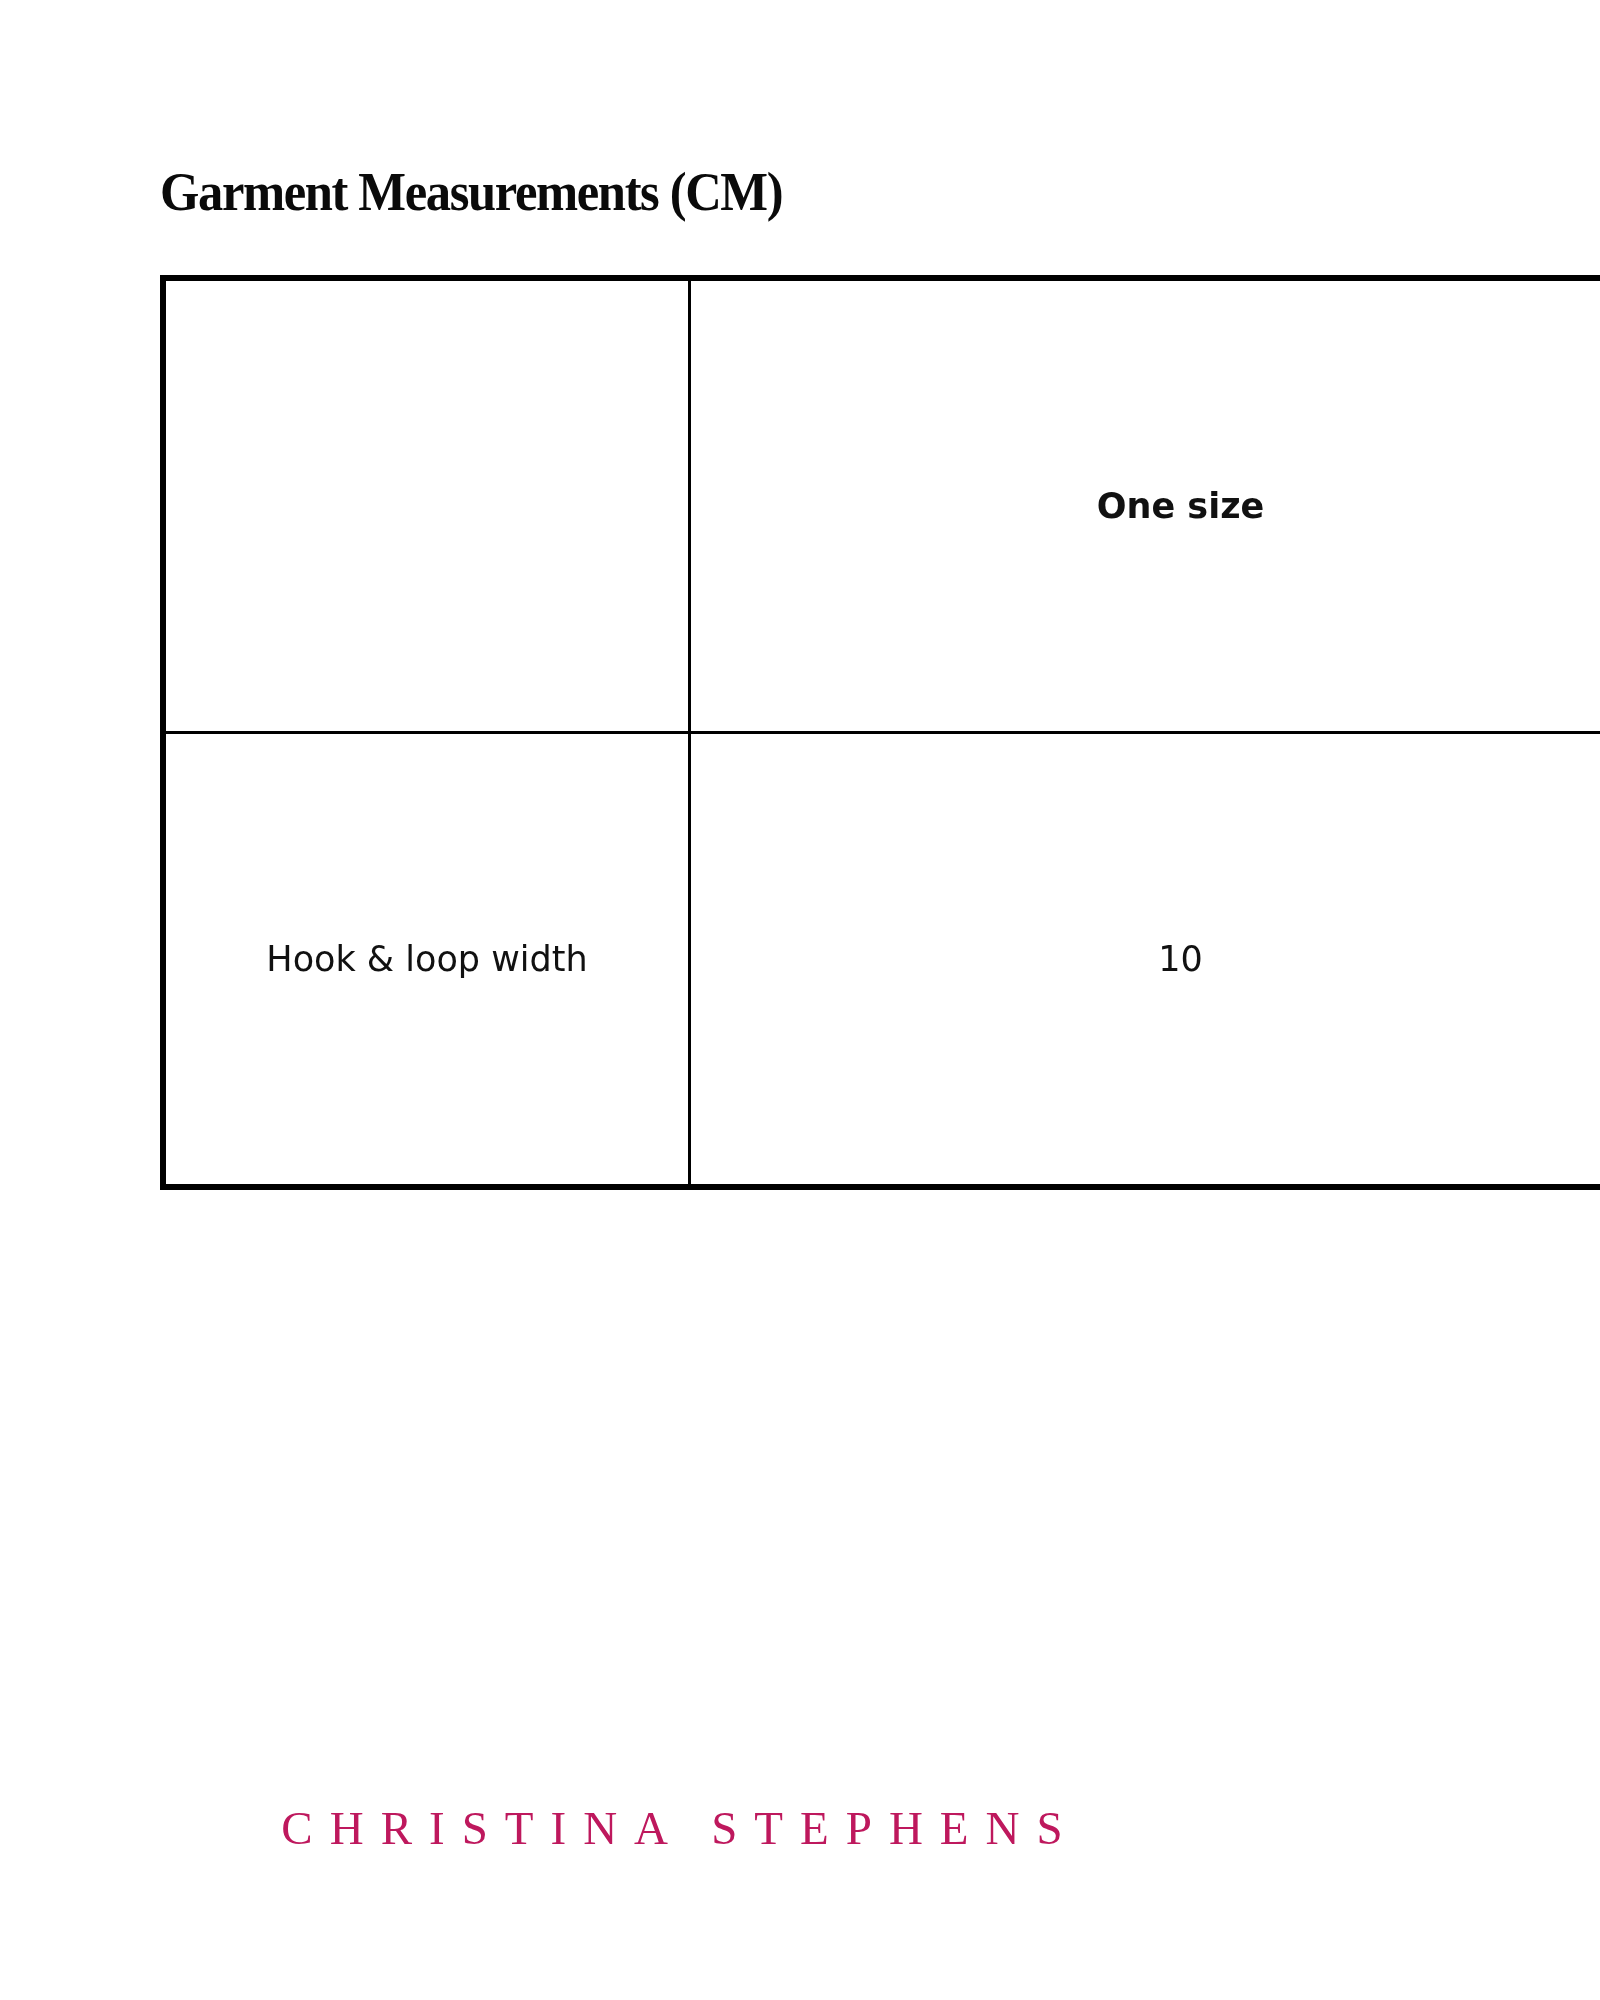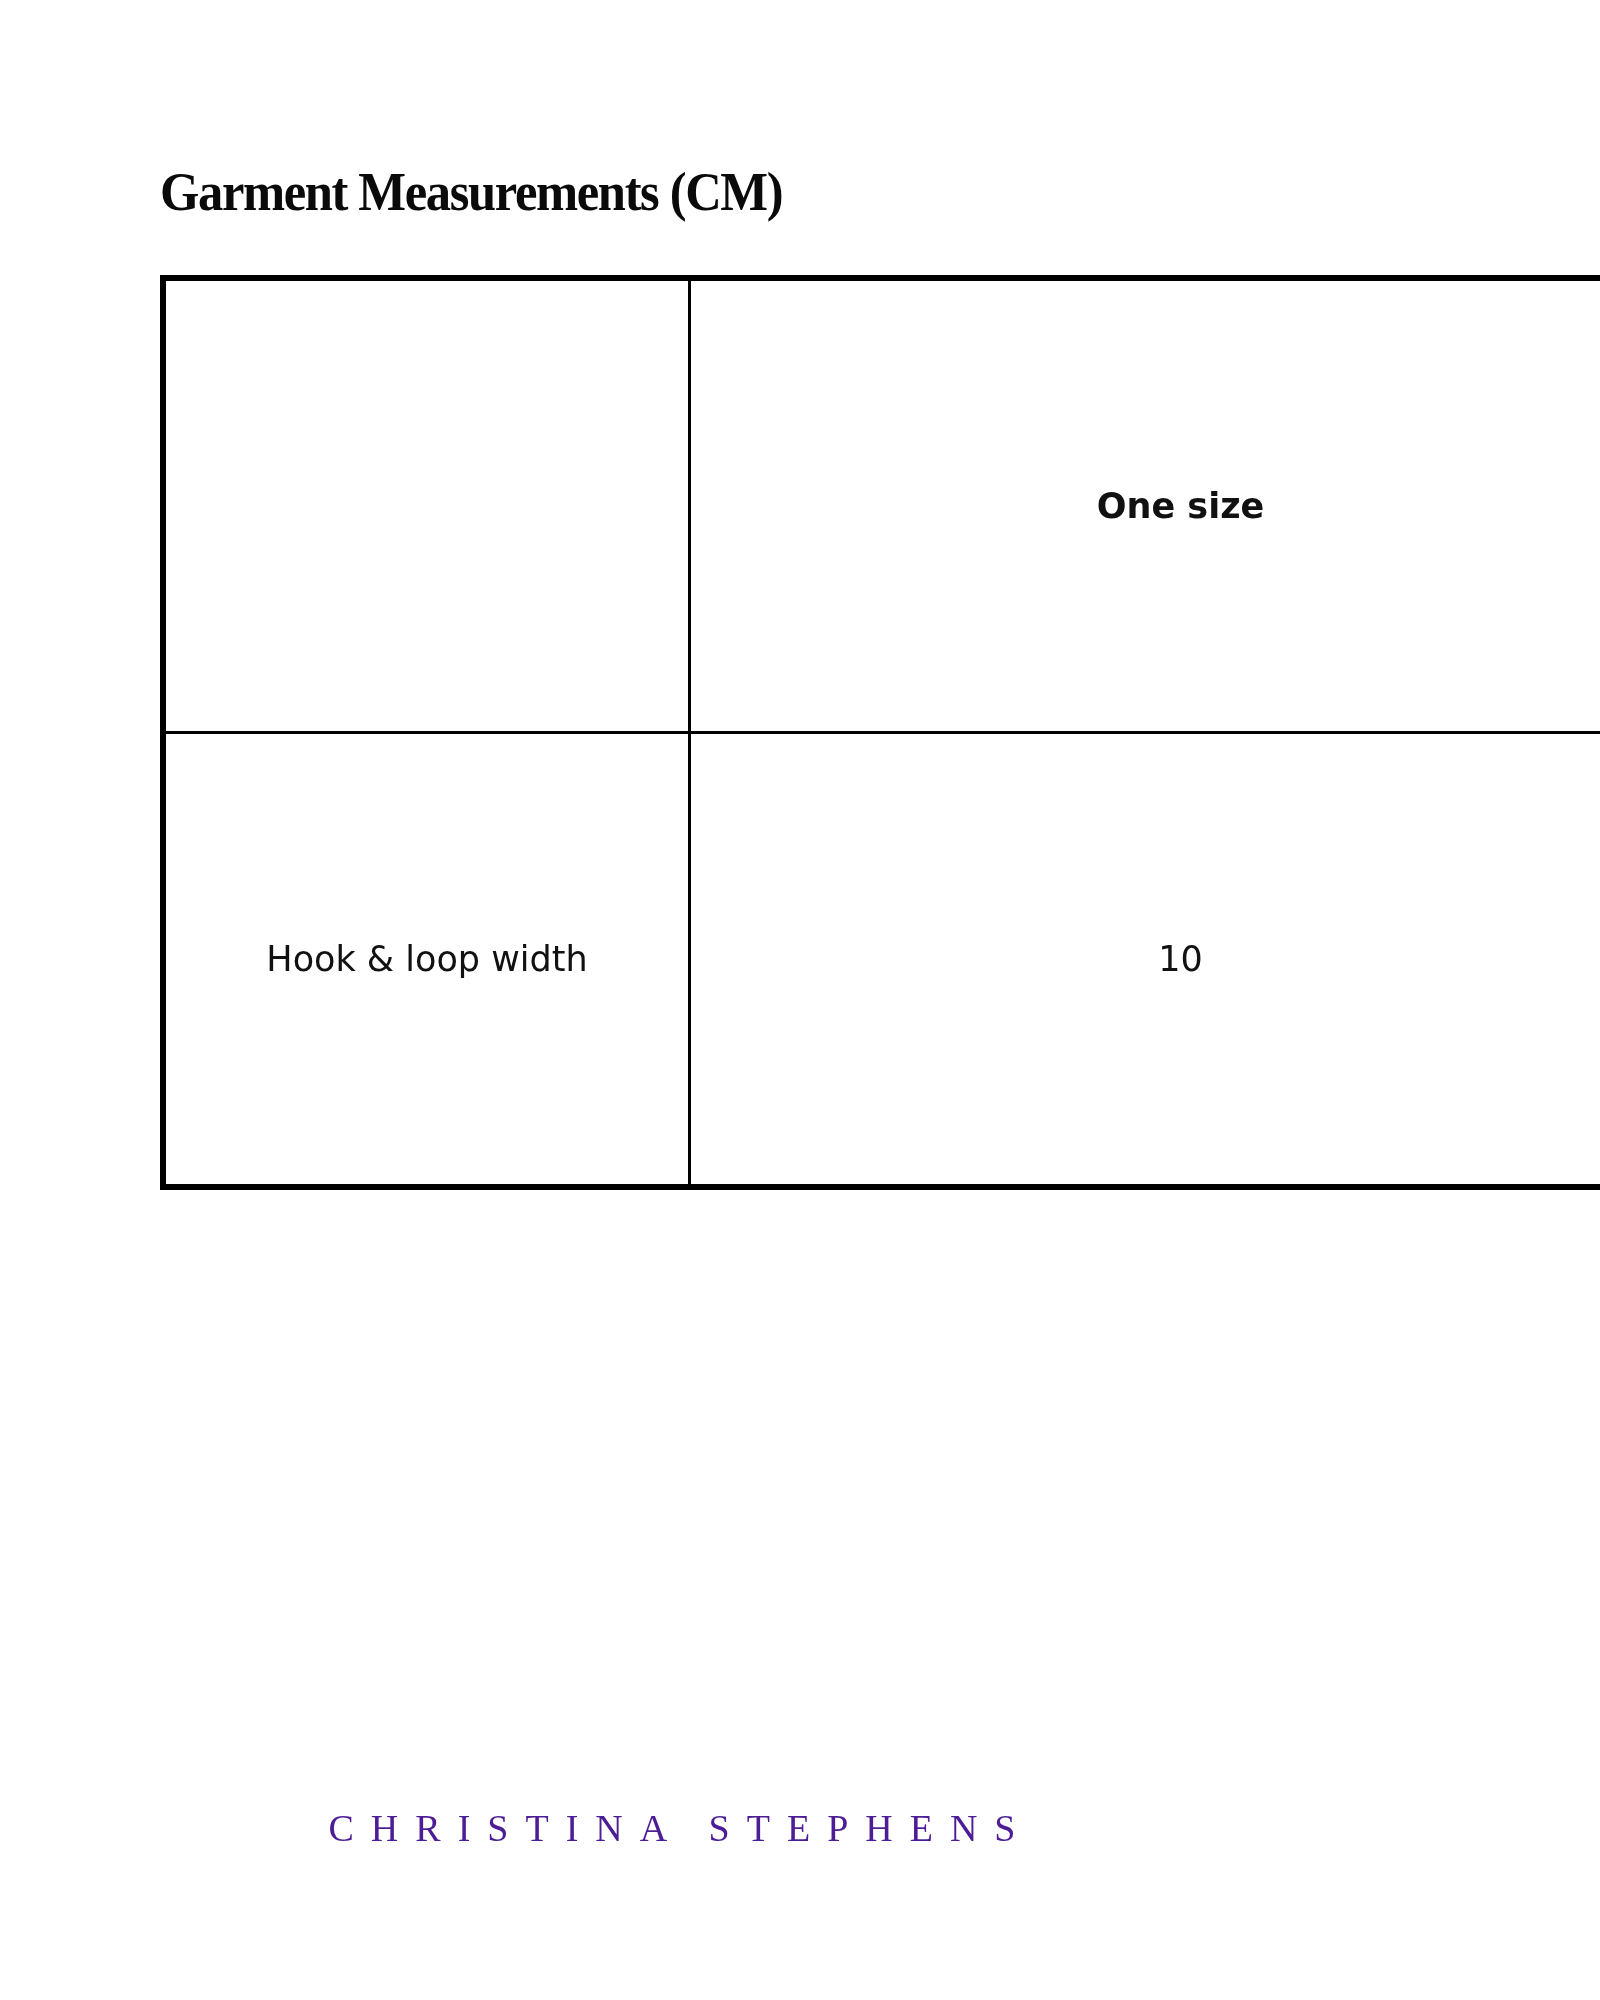--- a/index.html
+++ b/index.html
@@ -19,21 +19,21 @@
   table.m td {
     border:3px solid #000; text-align:center; vertical-align:middle;
     font-family:"DejaVu Sans","Liberation Sans",sans-serif;
     font-size:35px; color:#111; padding:0;
   }
   table.m td.c0 { width:522px; }
   table.m td.hdr { font-weight:bold; }
   .footer {
     position:absolute; left:0; top:1796px; width:1344px; text-align:center;
     font-family:"Liberation Serif","DejaVu Serif",serif;
-    font-size:38px; color:#4c1d95; letter-spacing:17px; line-height:64px;
+    font-size:47px; color:#be185d; letter-spacing:17px; line-height:64px;
     padding-left:17px; box-sizing:border-box;
   }
 </style>
 </head>
 <body>
 
 <div class="title">Garment Measurements (CM)</div>
 
 <table class="m">
   <tbody>

